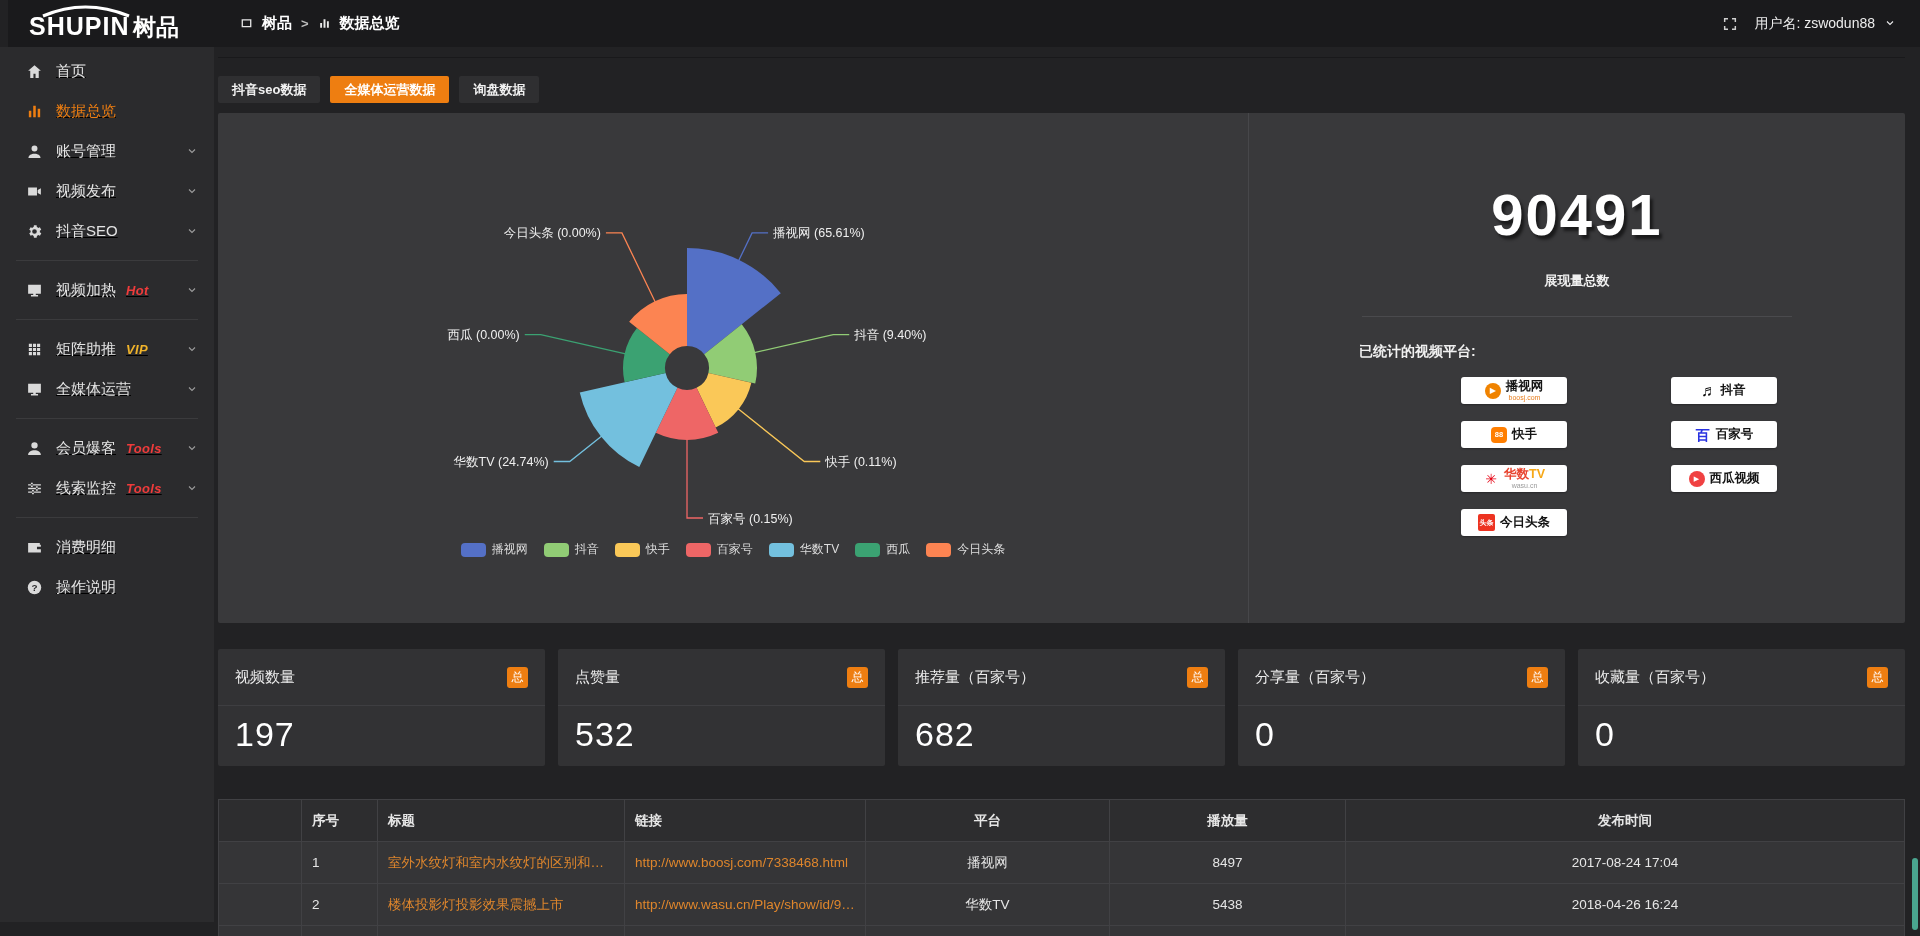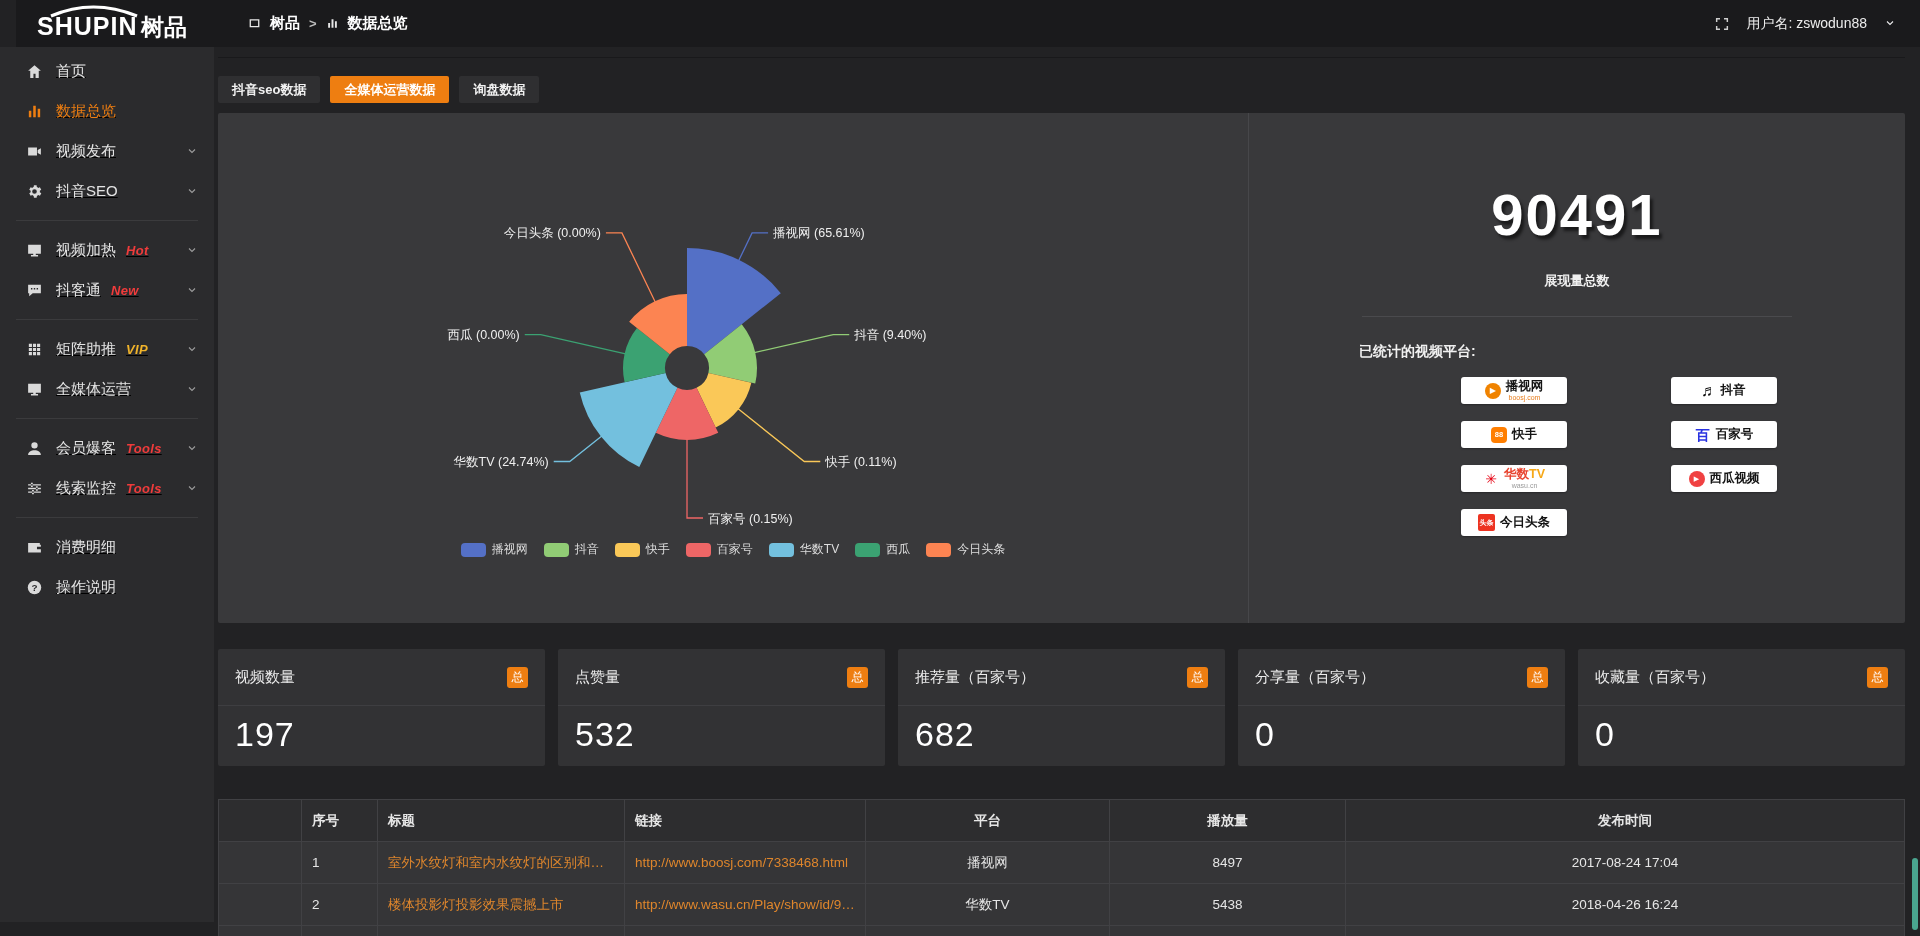--- a/index.html
+++ b/index.html
@@ -1,31 +1,31 @@
 <!DOCTYPE html>
 <html><head>
 <meta charset="utf-8">
 <style>
   html,body{margin:0;padding:0;background:#222224;}
   body{width:1920px;height:936px;position:relative;overflow:hidden;
        font-family:"Liberation Sans","DejaVu Sans",sans-serif;-webkit-font-smoothing:antialiased;}
   .app{position:absolute;inset:0;overflow:hidden;}
 
   
-  .topbar{position:absolute;top:0;left:16px;right:0;height:47px;background:#1a1a1c;
+  .topbar{position:absolute;top:0;left:8px;right:0;height:47px;background:#1a1a1c;
           display:flex;align-items:center;z-index:9;}
   .logo-wrap{width:214px;display:flex;justify-content:center;align-items:center;}
   .breadcrumb{margin-left:18px;display:flex;align-items:center;gap:9px;color:#fff;
               font-size:15px;font-weight:bold;}
   .bc-sep{color:#bdbdbd;font-size:13px;font-weight:bold;}
   .bc-ico{color:#e8e8e8;display:inline-flex;}
   .topbar-right{margin-left:auto;display:flex;align-items:center;gap:16px;color:#ededed;
                 font-size:14px;padding-right:24px;}
   .fs-btn{color:#cfcfcf;display:inline-flex;cursor:pointer;}
-  .user-chip{display:flex;align-items:center;gap:17px;cursor:pointer;}
+  .user-chip{display:flex;align-items:center;gap:9px;cursor:pointer;}
 
   
   .sidebar{position:absolute;top:47px;left:0;bottom:14px;width:214px;background:#2b2b2d;padding-top:4px;text-decoration:underline;}
   .side-item{height:40px;display:flex;align-items:center;padding:0 16px 0 26px;color:#e4e4e4;
              font-size:15px;cursor:pointer;}
   .side-item .ico{width:17px;height:17px;margin-right:13px;color:#dadada;flex:none;display:inline-flex;}
   .side-item.active,.side-item.active .ico{color:#ee7e11;}
   .side-label{white-space:nowrap;}
   .side-badge{font-style:italic;font-weight:bold;font-size:13px;margin-left:10px;letter-spacing:.3px;}
   .chev{margin-left:auto;color:#9c9c9c;display:inline-flex;}
@@ -154,20 +154,33 @@
         <span class="ico">
           <svg viewBox="0 0 24 24" width="17" height="17">
             <path d="M4 11h3.5v9H4zM10.2 4h3.6v16h-3.6zM16.5 8H20v12h-3.5z" fill="currentColor" fill-rule="evenodd"></path>
           </svg>
         </span>
         <span class="side-label">数据总览</span>
       </div>
       <div class="side-item">
         <span class="ico">
           <svg viewBox="0 0 24 24" width="17" height="17">
+            <path d="M12 3.5a4.2 4.2 0 110 8.4 4.2 4.2 0 010-8.4zM3.5 21c0-3.8 3.8-6 8.5-6s8.5 2.2 8.5 6z" fill="currentColor" fill-rule="evenodd"></path>
+          </svg>
+        </span>
+        <span class="side-label">账号管理</span>
+        <span class="chev">
+          <svg viewBox="0 0 24 24" width="12" height="12">
+            <path d="M6 9l6 6 6-6" fill="none" stroke="currentColor" stroke-width="2.2"></path>
+          </svg>
+        </span>
+      </div>
+      <div class="side-item">
+        <span class="ico">
+          <svg viewBox="0 0 24 24" width="17" height="17">
             <path d="M3 6.5h12.5v11H3zM16.5 10l4.5-2.5v9L16.5 14z" fill="currentColor" fill-rule="evenodd"></path>
           </svg>
         </span>
         <span class="side-label">视频发布</span>
         <span class="chev">
           <svg viewBox="0 0 24 24" width="12" height="12">
             <path d="M6 9l6 6 6-6" fill="none" stroke="currentColor" stroke-width="2.2"></path>
           </svg>
         </span>
       </div>
@@ -186,34 +199,20 @@
       </div>
       <div class="side-divider"></div>
       <div class="side-item">
         <span class="ico">
           <svg viewBox="0 0 24 24" width="17" height="17">
             <path d="M3 4h18v12.5h-7.2v2h3.2v2H7v-2h3.2v-2H3z" fill="currentColor" fill-rule="evenodd"></path>
           </svg>
         </span>
         <span class="side-label">视频加热</span>
         <span class="side-badge" style="color: rgb(240, 59, 59);">Hot</span>
-        <span class="chev">
-          <svg viewBox="0 0 24 24" width="12" height="12">
-            <path d="M6 9l6 6 6-6" fill="none" stroke="currentColor" stroke-width="2.2"></path>
-          </svg>
-        </span>
-      </div>
-      <div class="side-item">
-        <span class="ico">
-          <svg viewBox="0 0 24 24" width="17" height="17">
-            <path d="M3 4h18v12H9.5L4.5 20v-4H3z M7 8.5h2v2H7z M11 8.5h2v2h-2z M15 8.5h2v2h-2z" fill="currentColor" fill-rule="evenodd"></path>
-          </svg>
-        </span>
-        <span class="side-label">抖客通</span>
-        <span class="side-badge" style="color: rgb(240, 59, 59);">New</span>
         <span class="chev">
           <svg viewBox="0 0 24 24" width="12" height="12">
             <path d="M6 9l6 6 6-6" fill="none" stroke="currentColor" stroke-width="2.2"></path>
           </svg>
         </span>
       </div>
       <div class="side-divider"></div>
       <div class="side-item">
         <span class="ico">
           <svg viewBox="0 0 24 24" width="17" height="17">

